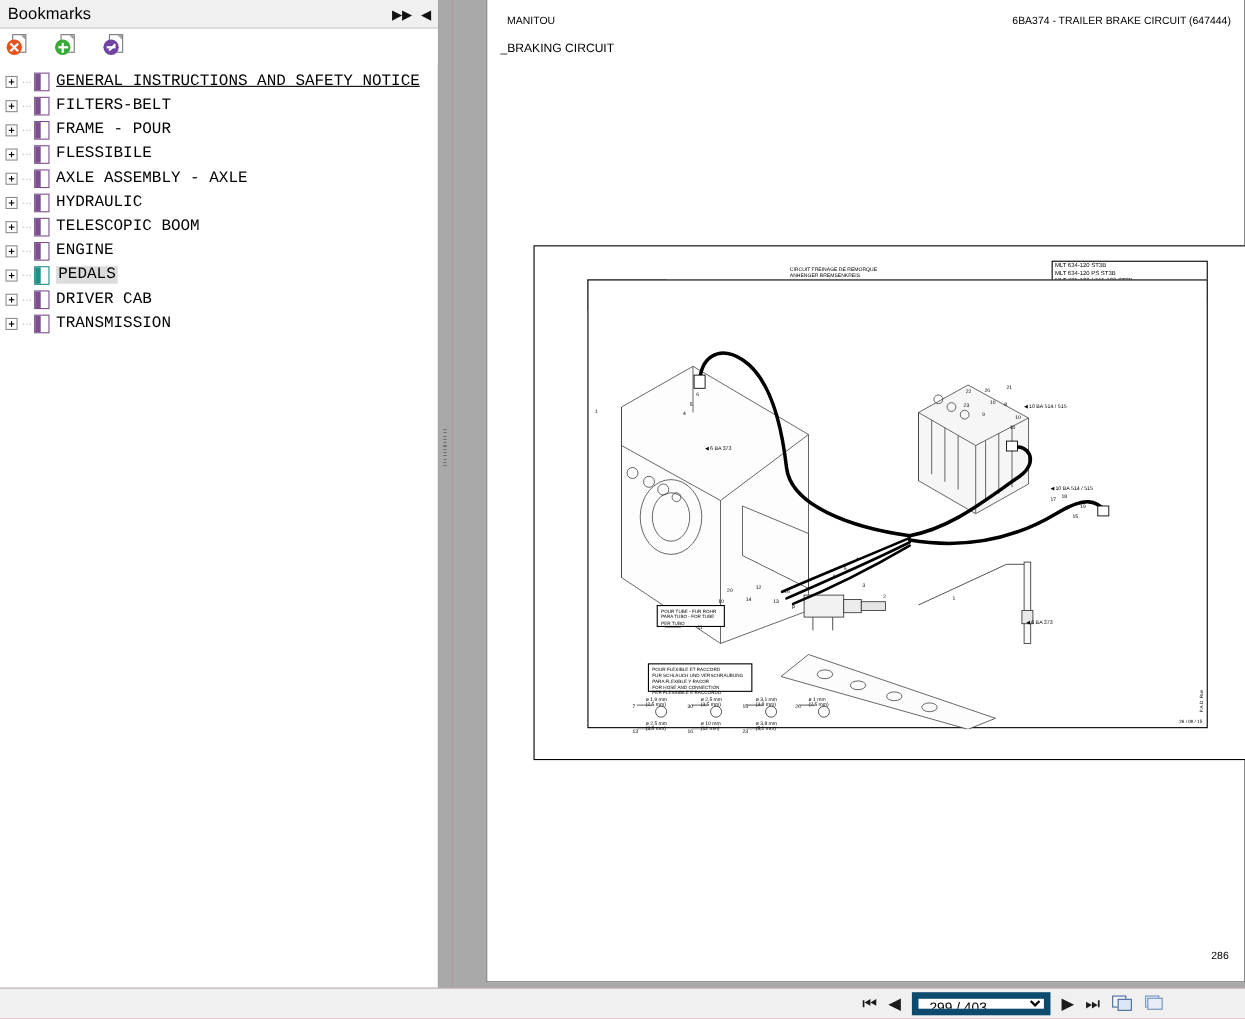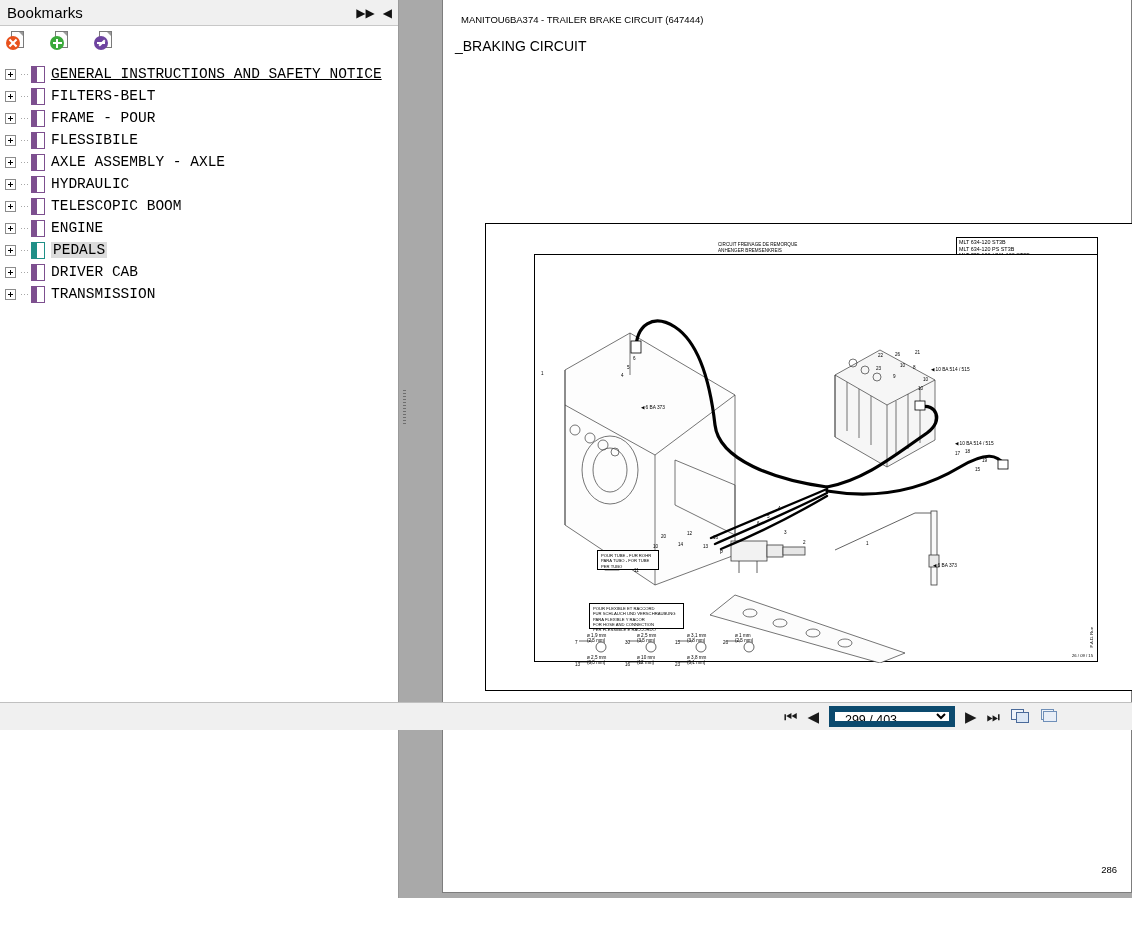--- a/index.html
+++ b/index.html
@@ -5,21 +5,21 @@
   * { box-sizing: border-box; }
   html, body {
     margin: 0; padding: 0;
     width: 1132px; height: 926px;
     overflow: hidden;
     font-family: "Liberation Sans", sans-serif;
     background: #ffffff;
   }
   #app {
     position: relative;
-    width: 1132px; height: 730px;
+    width: 1132px; height: 926px;
     background: #b91c1c;
   }
 
   
   #bookmarks-panel {
     position: absolute;
     left: 0; top: 0;
     width: 399px; height: 898px;
     background: #ffffff;
     border-right: 1px solid #9a9a9a;
@@ -204,28 +204,28 @@
     width: 690px; height: 893px;
     background: #ffffff;
     border: 1px solid #7d7d7d;
     border-top: none;
   }
   #page-header {
     position: absolute;
     left: 18px; top: 14px;
     right: 12px;
     display: flex;
-    justify-content: flex-start;
+    justify-content: space-between;
     font-size: 9.5px;
     color: #000;
   }
   #page-subheader {
     position: absolute;
     left: 12px; top: 38px;
-    font-size: 14px;
+    font-size: 11px;
     color: #000;
   }
   #printed-on {
     position: absolute;
     left: 0; right: 0;
     bottom: 17px;
     text-align: center;
     font-size: 9.5px;
     font-weight: bold;
     color: #000;

